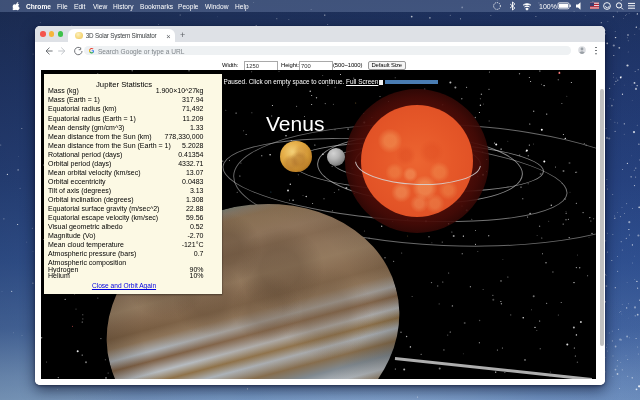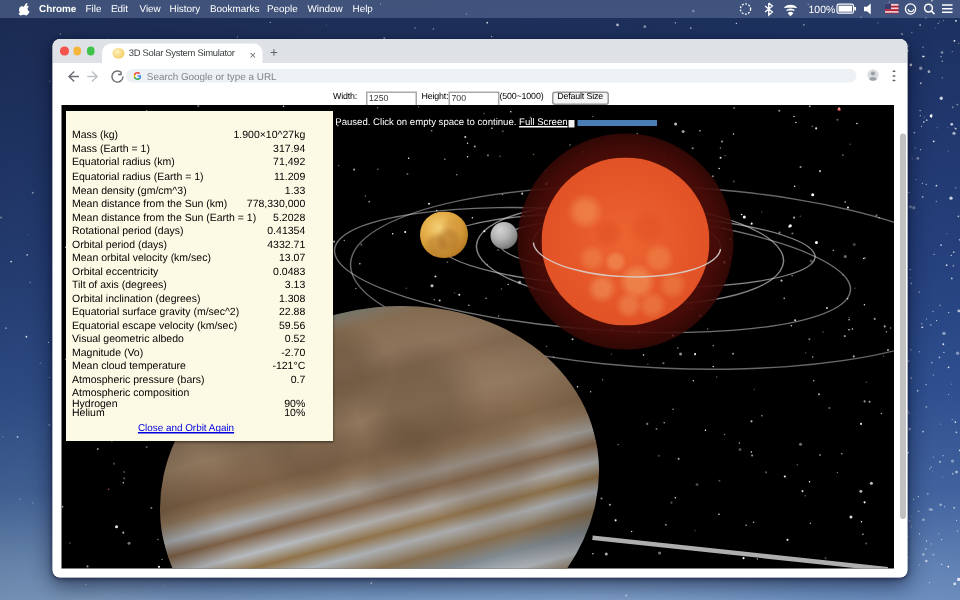--- a/index.html
+++ b/index.html
@@ -1236,24 +1236,26 @@
     <div class="ring" style="left:276px;top:64.6px;width:204px;height:66px;transform:rotate(3deg)"></div>
     <div class="ring" style="left:181px;top:69.6px;width:344px;height:78px;transform:rotate(4.5deg);border-color:rgba(215,215,215,0.52)"></div>
     <div class="ring" style="left:192px;top:53.6px;width:424px;height:120px;transform:rotate(2.5deg);border-color:rgba(215,215,215,0.48)"></div>
     <div style="position:absolute;left:354px;top:286.3px;width:198px;height:2.6px;background:#aeaeae;transform:rotate(6.1deg);transform-origin:left center;"></div>
     <div id="sunglow"></div>
     <div id="sun"></div>
     <div class="ring" style="left:314px;top:71.1px;width:124px;height:42px;transform:rotate(2deg);border-color:rgba(215,215,215,0.85);clip-path:inset(52% 0 0 0)"></div>
     <div id="venus"></div>
     <div id="merc"></div>
     <div id="jup"></div>
+    <div id="venuslabel">Venus</div>
     <div id="pausemsg">Paused. Click on empty space to continue. <span style="text-decoration:underline">Full Screen</span></div>
     <div id="sliderthumb"></div>
     <div id="sliderbar"></div>
     <div id="panel">
+      <div id="ptitle">Jupiter Statistics</div>
       <div class="prow" style="top:13.4px">
               <span class="pl">Mass (kg)</span>
               <span class="pv">1.900×10^27kg</span>
             </div>
 <div class="prow" style="top:22.5px">
               <span class="pl">Mass (Earth = 1)</span>
               <span class="pv">317.94</span>
             </div>
 <div class="prow" style="top:31.5px">
               <span class="pl">Equatorial radius (km)</span>

